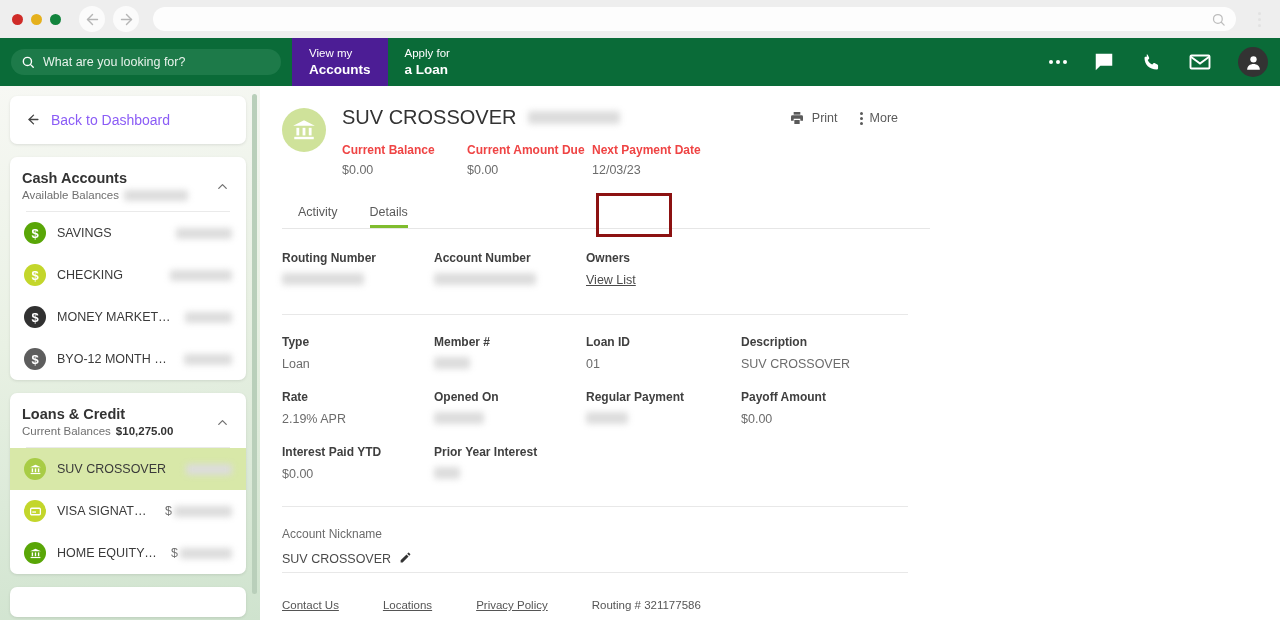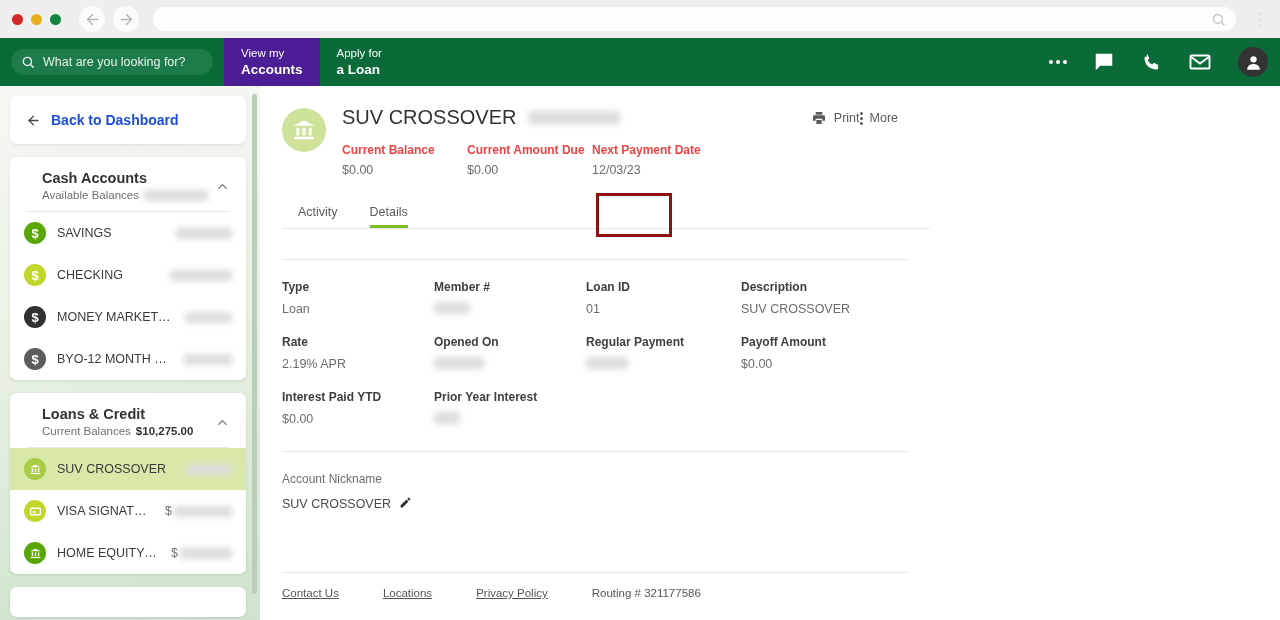--- a/index.html
+++ b/index.html
@@ -33,21 +33,21 @@
     width: 18px; display: flex; flex-direction: column; align-items: center; gap: 3px;
   }
   .kebab-browser i { width: 3px; height: 3px; border-radius: 50%; background: #e2e2e2; display: block; }
 
   
   .app-header {
     position: absolute; left: 0; top: 38px; width: 1280px; height: 48px;
     background: #0a6b38; display: flex; align-items: stretch;
   }
   .search-zone {
-    width: 224px; display: flex; align-items: center; padding: 0 11px;
+    width: 292px; display: flex; align-items: center; padding: 0 11px;
     background: #0a6b38;
   }
   .search-box {
     flex: 1; height: 26px; border-radius: 13px; background: #1d7a49;
     display: flex; align-items: center; gap: 8px; padding: 0 10px;
   }
   .search-box span.ph { color: #e8f3ec; font-size: 12.5px; }
   .nav-tabs { display: flex; align-items: stretch; }
   .nav-tab {
     padding: 0 17px; display: flex; flex-direction: column;
@@ -71,24 +71,24 @@
   .sidebar {
     position: absolute; left: 0; top: 86px; width: 260px; height: 534px;
     background: linear-gradient(170deg,#f7f8f4 0%, #e9f1e4 45%, #cfe3ce 100%);
     padding: 10px 14px 0 10px; overflow: hidden;
   }
   .sb-card {
     background: #fff; border-radius: 7px; box-shadow: 0 1px 3px rgba(0,0,0,.10);
     margin-bottom: 13px; overflow: hidden;
   }
   .back-row {
-    display: flex; align-items: center; gap: 10px;
-    padding: 16px 16px; font-size: 14px; font-weight: 700; color: #1d4ed8;
-  }
-  .sb-head { padding: 13px 16px 10px 32px; position: relative; }
+    display: flex; gap: 10px;
+    padding: 16px 16px; font-size: 14px; font-weight: 400; color: #8b5cf6;
+  }
+  .sb-head { padding: 13px 16px 10px 12px; position: relative; }
   .sb-head h3 { font-size: 14.5px; font-weight: 700; color: #333; }
   .sb-sub { font-size: 11.5px; color: #6f6f6f; margin-top: 3px; display: flex; align-items: center; gap: 5px; }
   .sb-sub b { color: #333; font-size: 11.5px; }
   .chev { position: absolute; right: 16px; top: 22px; color: #6f6f6f; }
   .sb-divider { height: 1px; background: #eaeaea; margin: 0 16px; }
   .acct-row {
     display: flex; align-items: center; gap: 11px; padding: 10px 14px; min-height: 42px;
   }
   .acct-row.selected { background: #d8e8a8; }
   .acct-icon {
@@ -118,21 +118,21 @@
     display: flex; align-items: center; justify-content: center; flex: 0 0 44px;
     margin-right: 16px; margin-top: 2px;
   }
   .acct-title-row { display: flex; align-items: center; gap: 12px; }
   .acct-title { font-size: 20px; color: #333; font-weight: 400; }
   .summary { display: flex; gap: 0; margin-top: 14px; }
   .sum-item { min-width: 125px; }
   .sum-label { font-size: 12px; font-weight: 700; color: #ef4444; }
   .sum-value { font-size: 12.5px; color: #6c6c6c; margin-top: 6px; }
   .hdr-actions {
-    margin-left: auto; display: flex; align-items: center; 
+    margin-left: auto; display: flex; align-items: center; gap: 22px;
     color: #5a5a5a; font-size: 12.5px; padding-top: 4px;
   }
   .hdr-actions .act { display: flex; align-items: center; gap: 7px; }
   .kebab-v { display: flex; flex-direction: column; gap: 2px; align-items: center; }
   .kebab-v i { width: 3px; height: 3px; border-radius: 50%; background: #5a5a5a; display: block; }
 
   
   .tabs-wrap { margin-top: 22px; padding-left: 22px; position: relative; }
   .tabs { display: flex; align-items: flex-end; gap: 0; border-bottom: 1px solid #e6e6e6; width: 648px; }
   .tab {
@@ -152,21 +152,21 @@
   .dcell { width: 152px; margin-bottom: 18px; }
   .dlabel { font-size: 12px; font-weight: 700; color: #3f3f3f; }
   .dvalue { font-size: 12.5px; color: #6c6c6c; margin-top: 8px; min-height: 15px; }
   .dvalue a { color: #4a4a4a; text-decoration: underline; font-size: 12.5px; }
   .sec-divider { height: 1px; background: #e8e8e8; margin: 8px 0 20px 0; width: 626px; }
   .nick-value { display: flex; align-items: center; gap: 8px; }
 
   
   .footer {
     position: absolute; left: 282px; top: 572px; width: 626px;
-    border-top: 1px solid #e8e8e8; padding-top: 14px;
+    border-top: 1px solid #e8e8e8; padding-top: 26px;
     display: flex; gap: 44px; font-size: 11.5px; color: #555;
   }
   .footer a { color: #555; text-decoration: underline; }
 </style>
 </head>
 <body>
 
 <div class="browser-bar">
   <div class="traffic">
     <span class="dot red"></span>
@@ -426,20 +426,34 @@
       <div class="tab">
         <span>Details</span>
         <span class="underline"></span>
       </div>
     </div>
     <div class="annot-box" style="left:336px;top:-6px;width:76px;height:44px;"></div>
   </div>
 
   <div class="detail-section">
 
+    <div class="drow">
+      <div class="dcell">
+        <div class="dlabel">Routing Number</div>
+        <div class="dvalue"><span class="redact" style="width:82px;height:12px;"></span></div>
+      </div>
+      <div class="dcell">
+        <div class="dlabel">Account Number</div>
+        <div class="dvalue"><span class="redact" style="width:102px;height:12px;"></span></div>
+      </div>
+      <div class="dcell">
+        <div class="dlabel">Owners</div>
+        <div class="dvalue"><a href="#">View List</a></div>
+      </div>
+    </div>
 
     <div class="sec-divider"></div>
 
     <div class="drow">
       <div class="dcell">
         <div class="dlabel">Type</div>
         <div class="dvalue">Loan</div>
       </div>
       <div class="dcell">
         <div class="dlabel">Member #</div>

